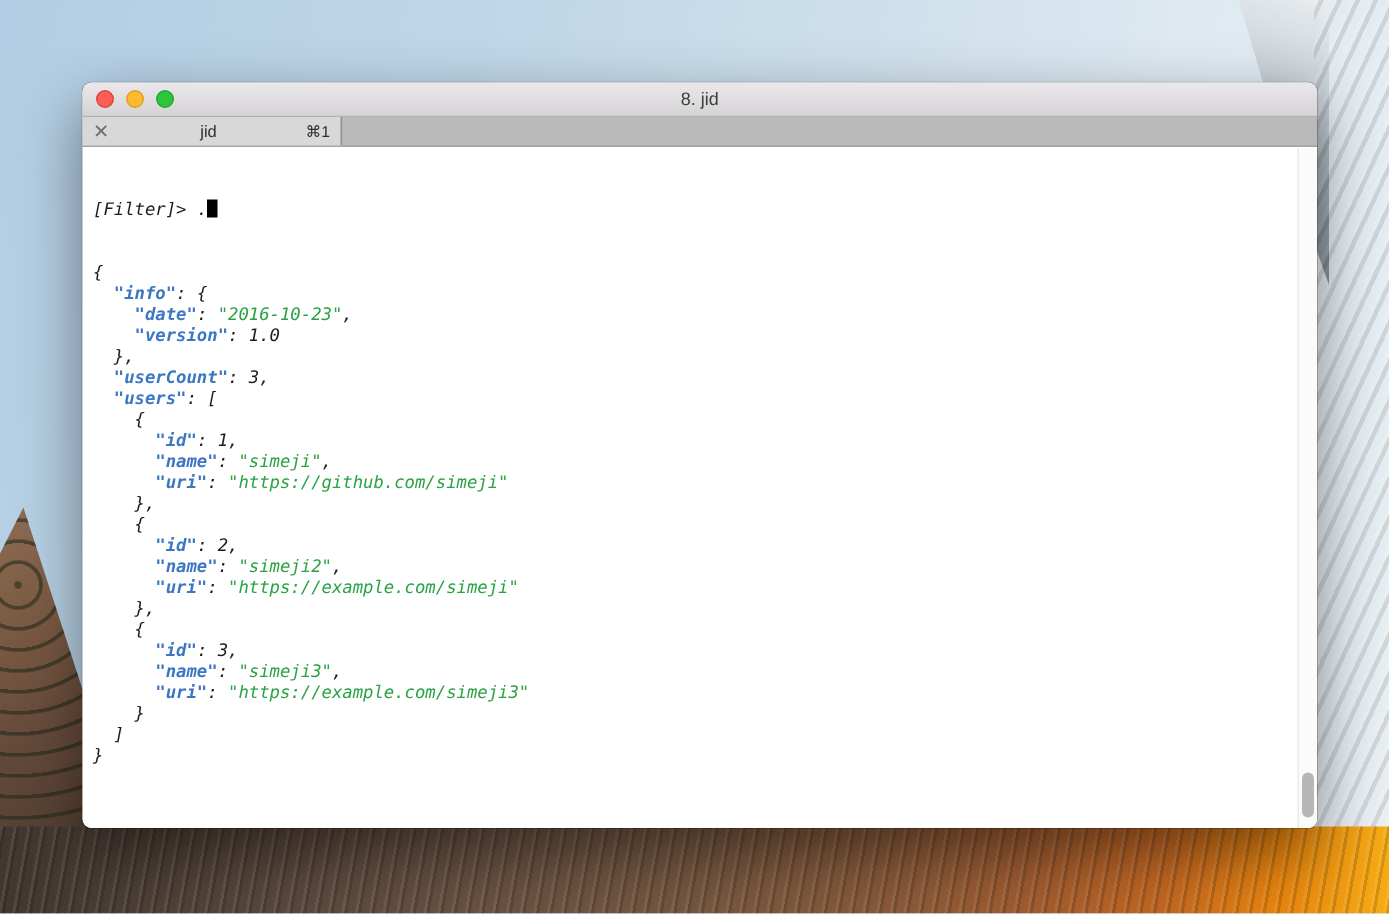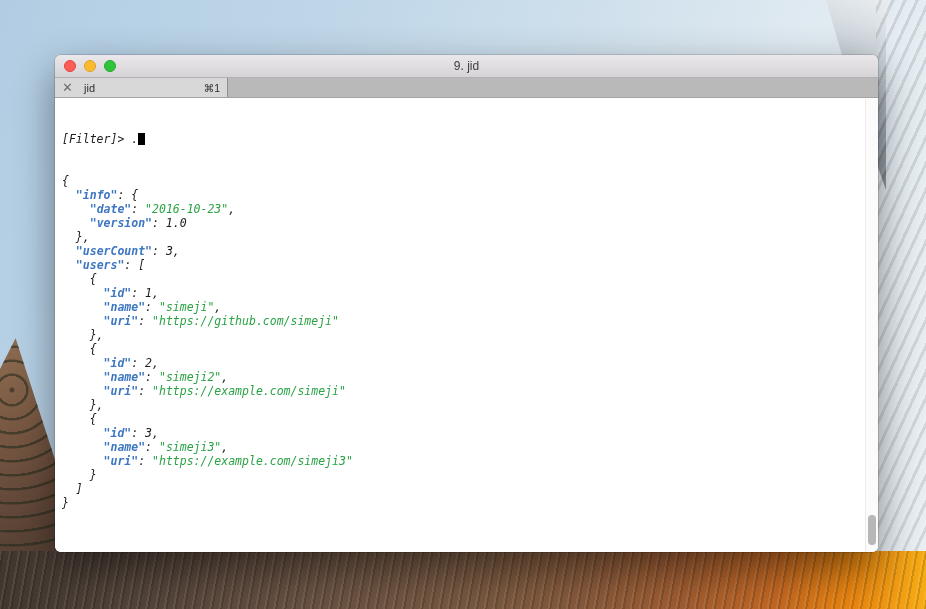--- a/index.html
+++ b/index.html
@@ -40,21 +40,21 @@
   .light { width:12px; height:12px; border-radius:50%; border:.5px solid rgba(0,0,0,.15); }
   .light.red   { background:#fc5d57; border-color:#e0443d; }
   .light.yellow{ background:#fcbb2f; border-color:#dfa023; }
   .light.green { background:#2ec53b; border-color:#24a72f; }
   .win-title { font-size:12px; color:#3e3e3e; }
 
   .tabbar { height:20px; background:#b9b9b9; border-bottom:1px solid #a2a2a2; display:flex; }
   .tab { width:173px; background:#d8d8d8; border-right:1px solid #8f8f8f;
          display:flex; align-items:center; font-size:11px; color:#2e2e2e; padding:0 7px; }
   .tab-close { width:22px; color:#6e6e6e; font-size:13px; line-height:1; cursor:default; }
-  .tab-title { flex:1; text-align:left; }
+  .tab-title { flex:1; text-align:center; }
   .tab-shortcut { width:26px; text-align:right; font-size:10.5px; color:#2e2e2e; }
 
   .content { position:absolute; top:44px; left:0; right:0; bottom:0; background:#fff;
              font-family:"DejaVu Sans Mono", monospace; font-size:11.5px; line-height:14px;
              color:#1c1c1c; padding:5px 14px 0 7px; white-space:pre; overflow:hidden;font-style:italic; }
   .term-line { height:14px; }
   .tk-key { color:#3d77c2; font-weight:bold; }
   .tk-str { color:#2aa344; }
   .tk-plain { color:#1c1c1c; }
   .filter-line { height:14px; }
@@ -76,21 +76,21 @@
   <div class="bottom-band"></div>
 </div>
 
 <div class="window">
   <div class="titlebar">
     <div class="lights">
       <span class="light red"></span>
       <span class="light yellow"></span>
       <span class="light green"></span>
     </div>
-    <span class="win-title">9. jid</span>
+    <span class="win-title">8. jid</span>
   </div>
 
   <div class="tabbar">
     <div class="tab">
       <span class="tab-close">✕</span>
       <span class="tab-title">jid</span>
       <span class="tab-shortcut">⌘1</span>
     </div>
   </div>
 

